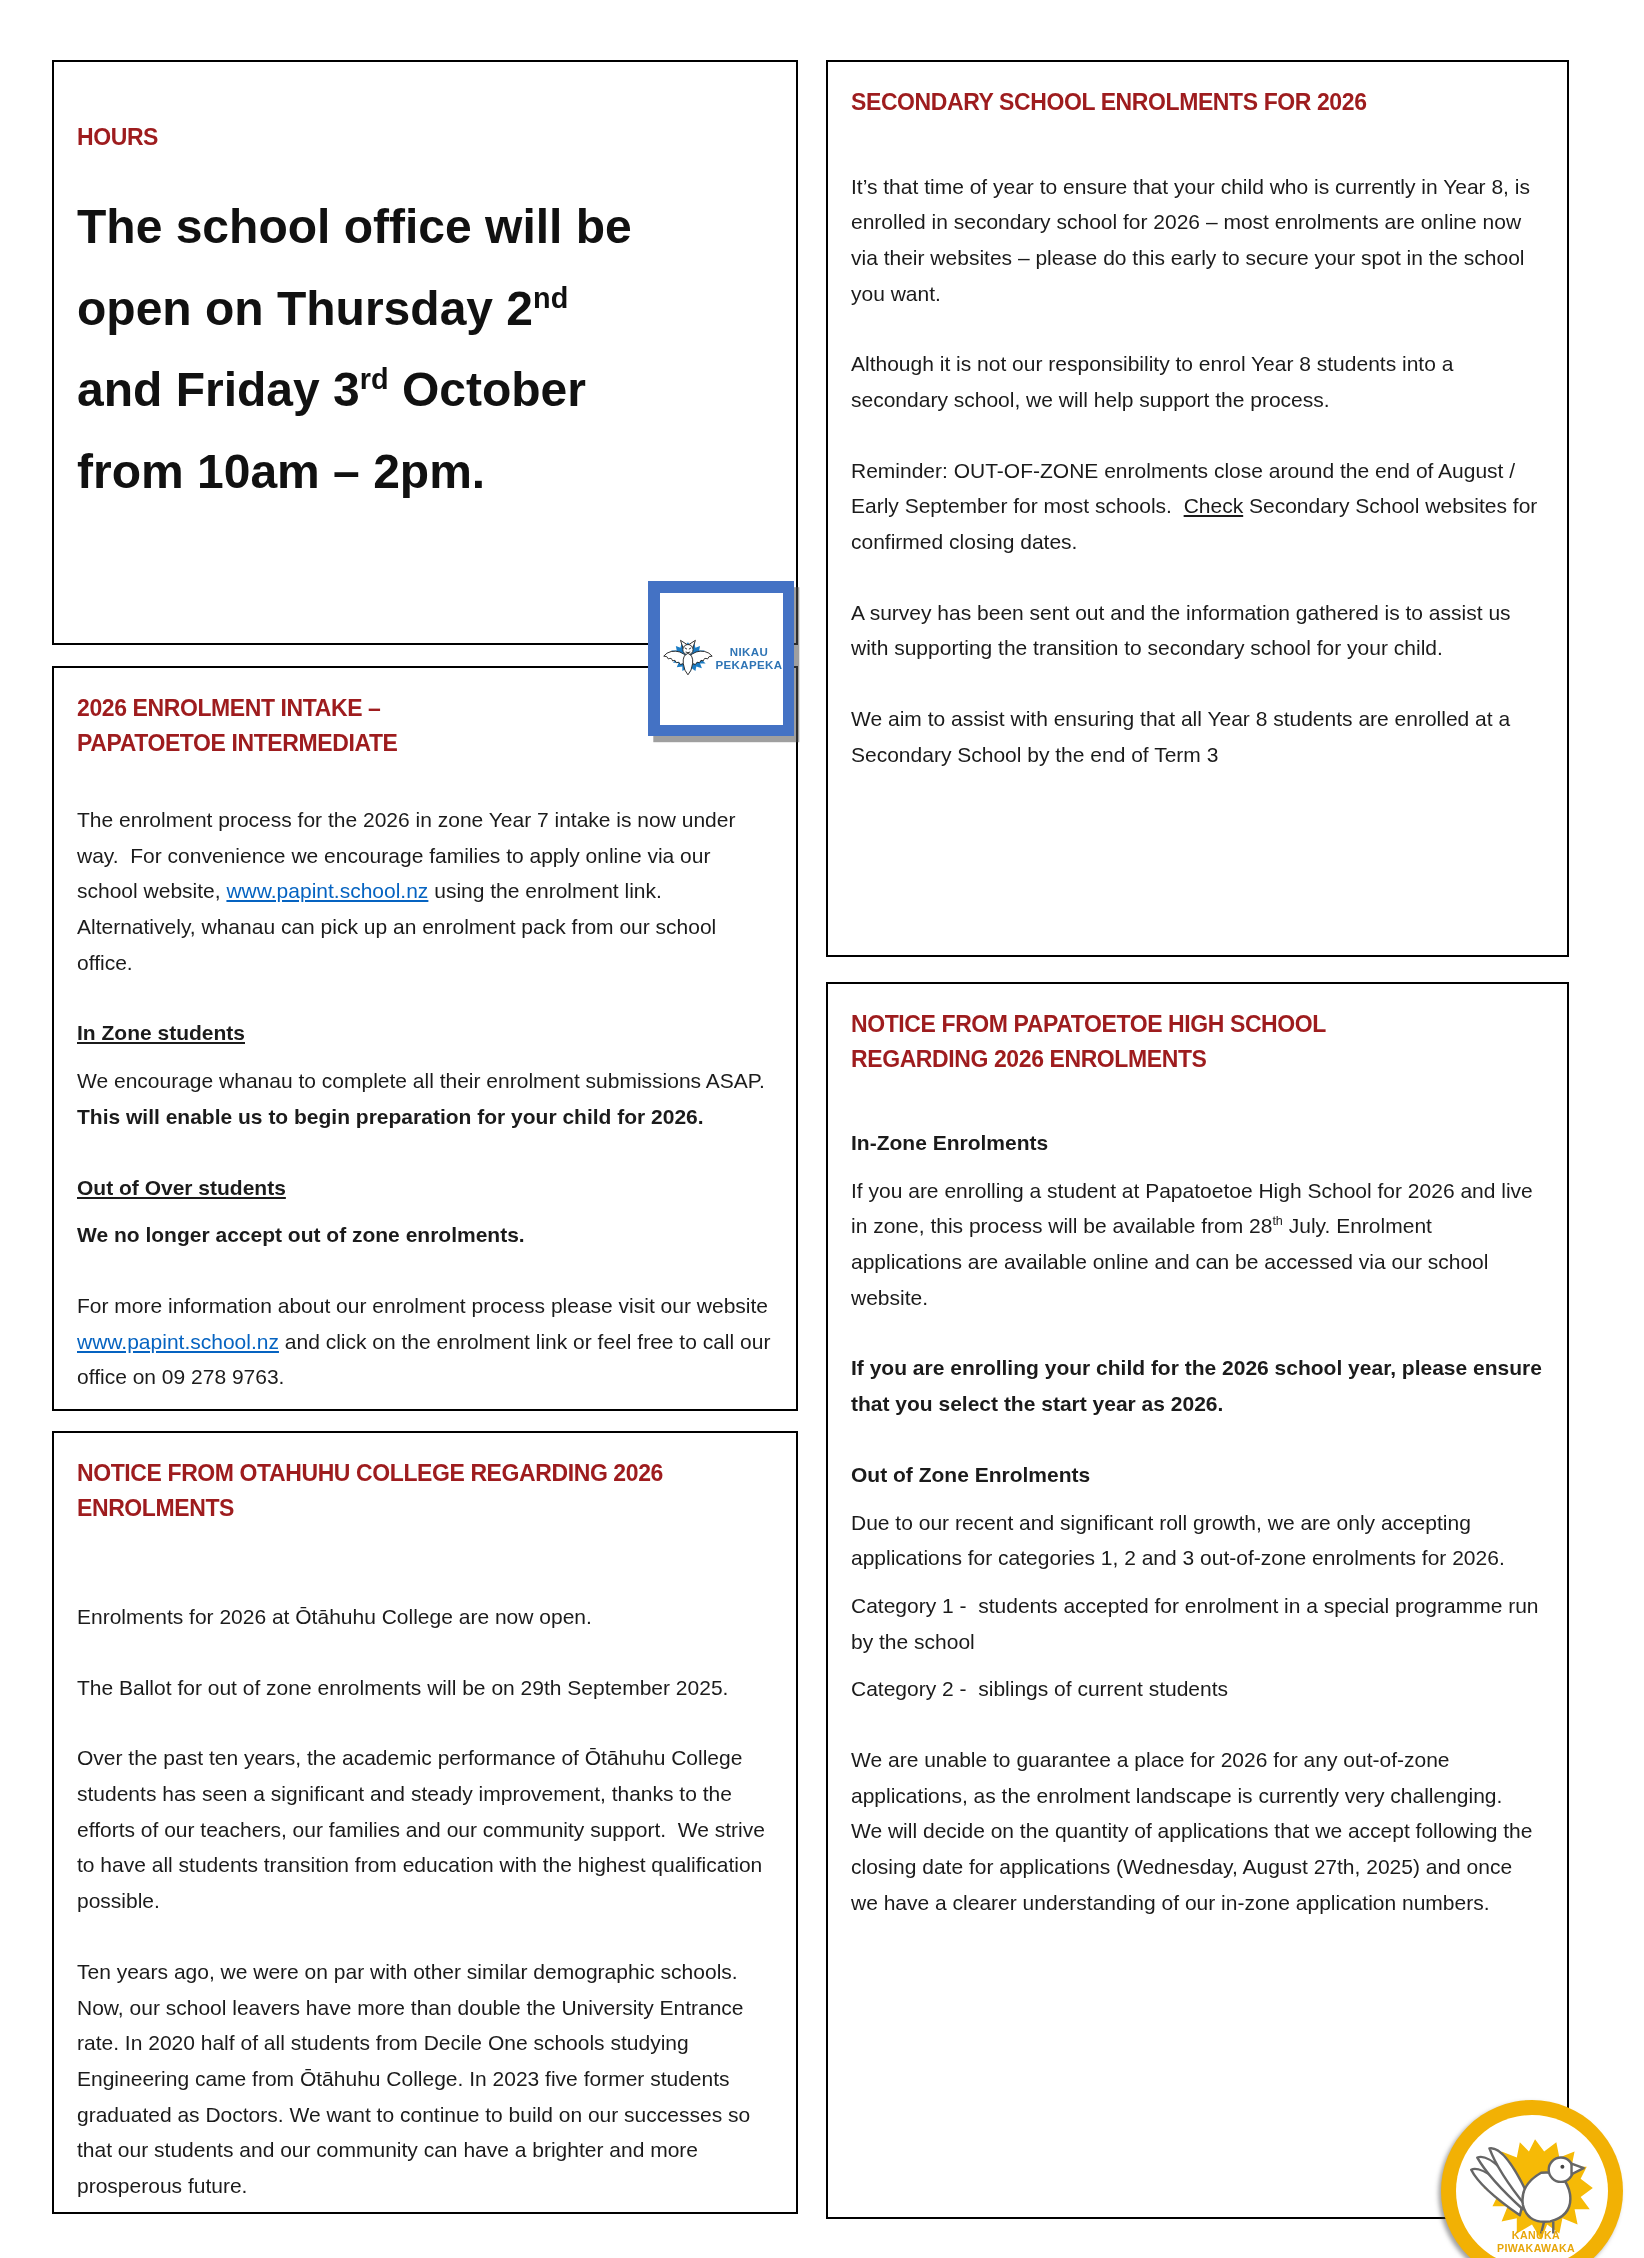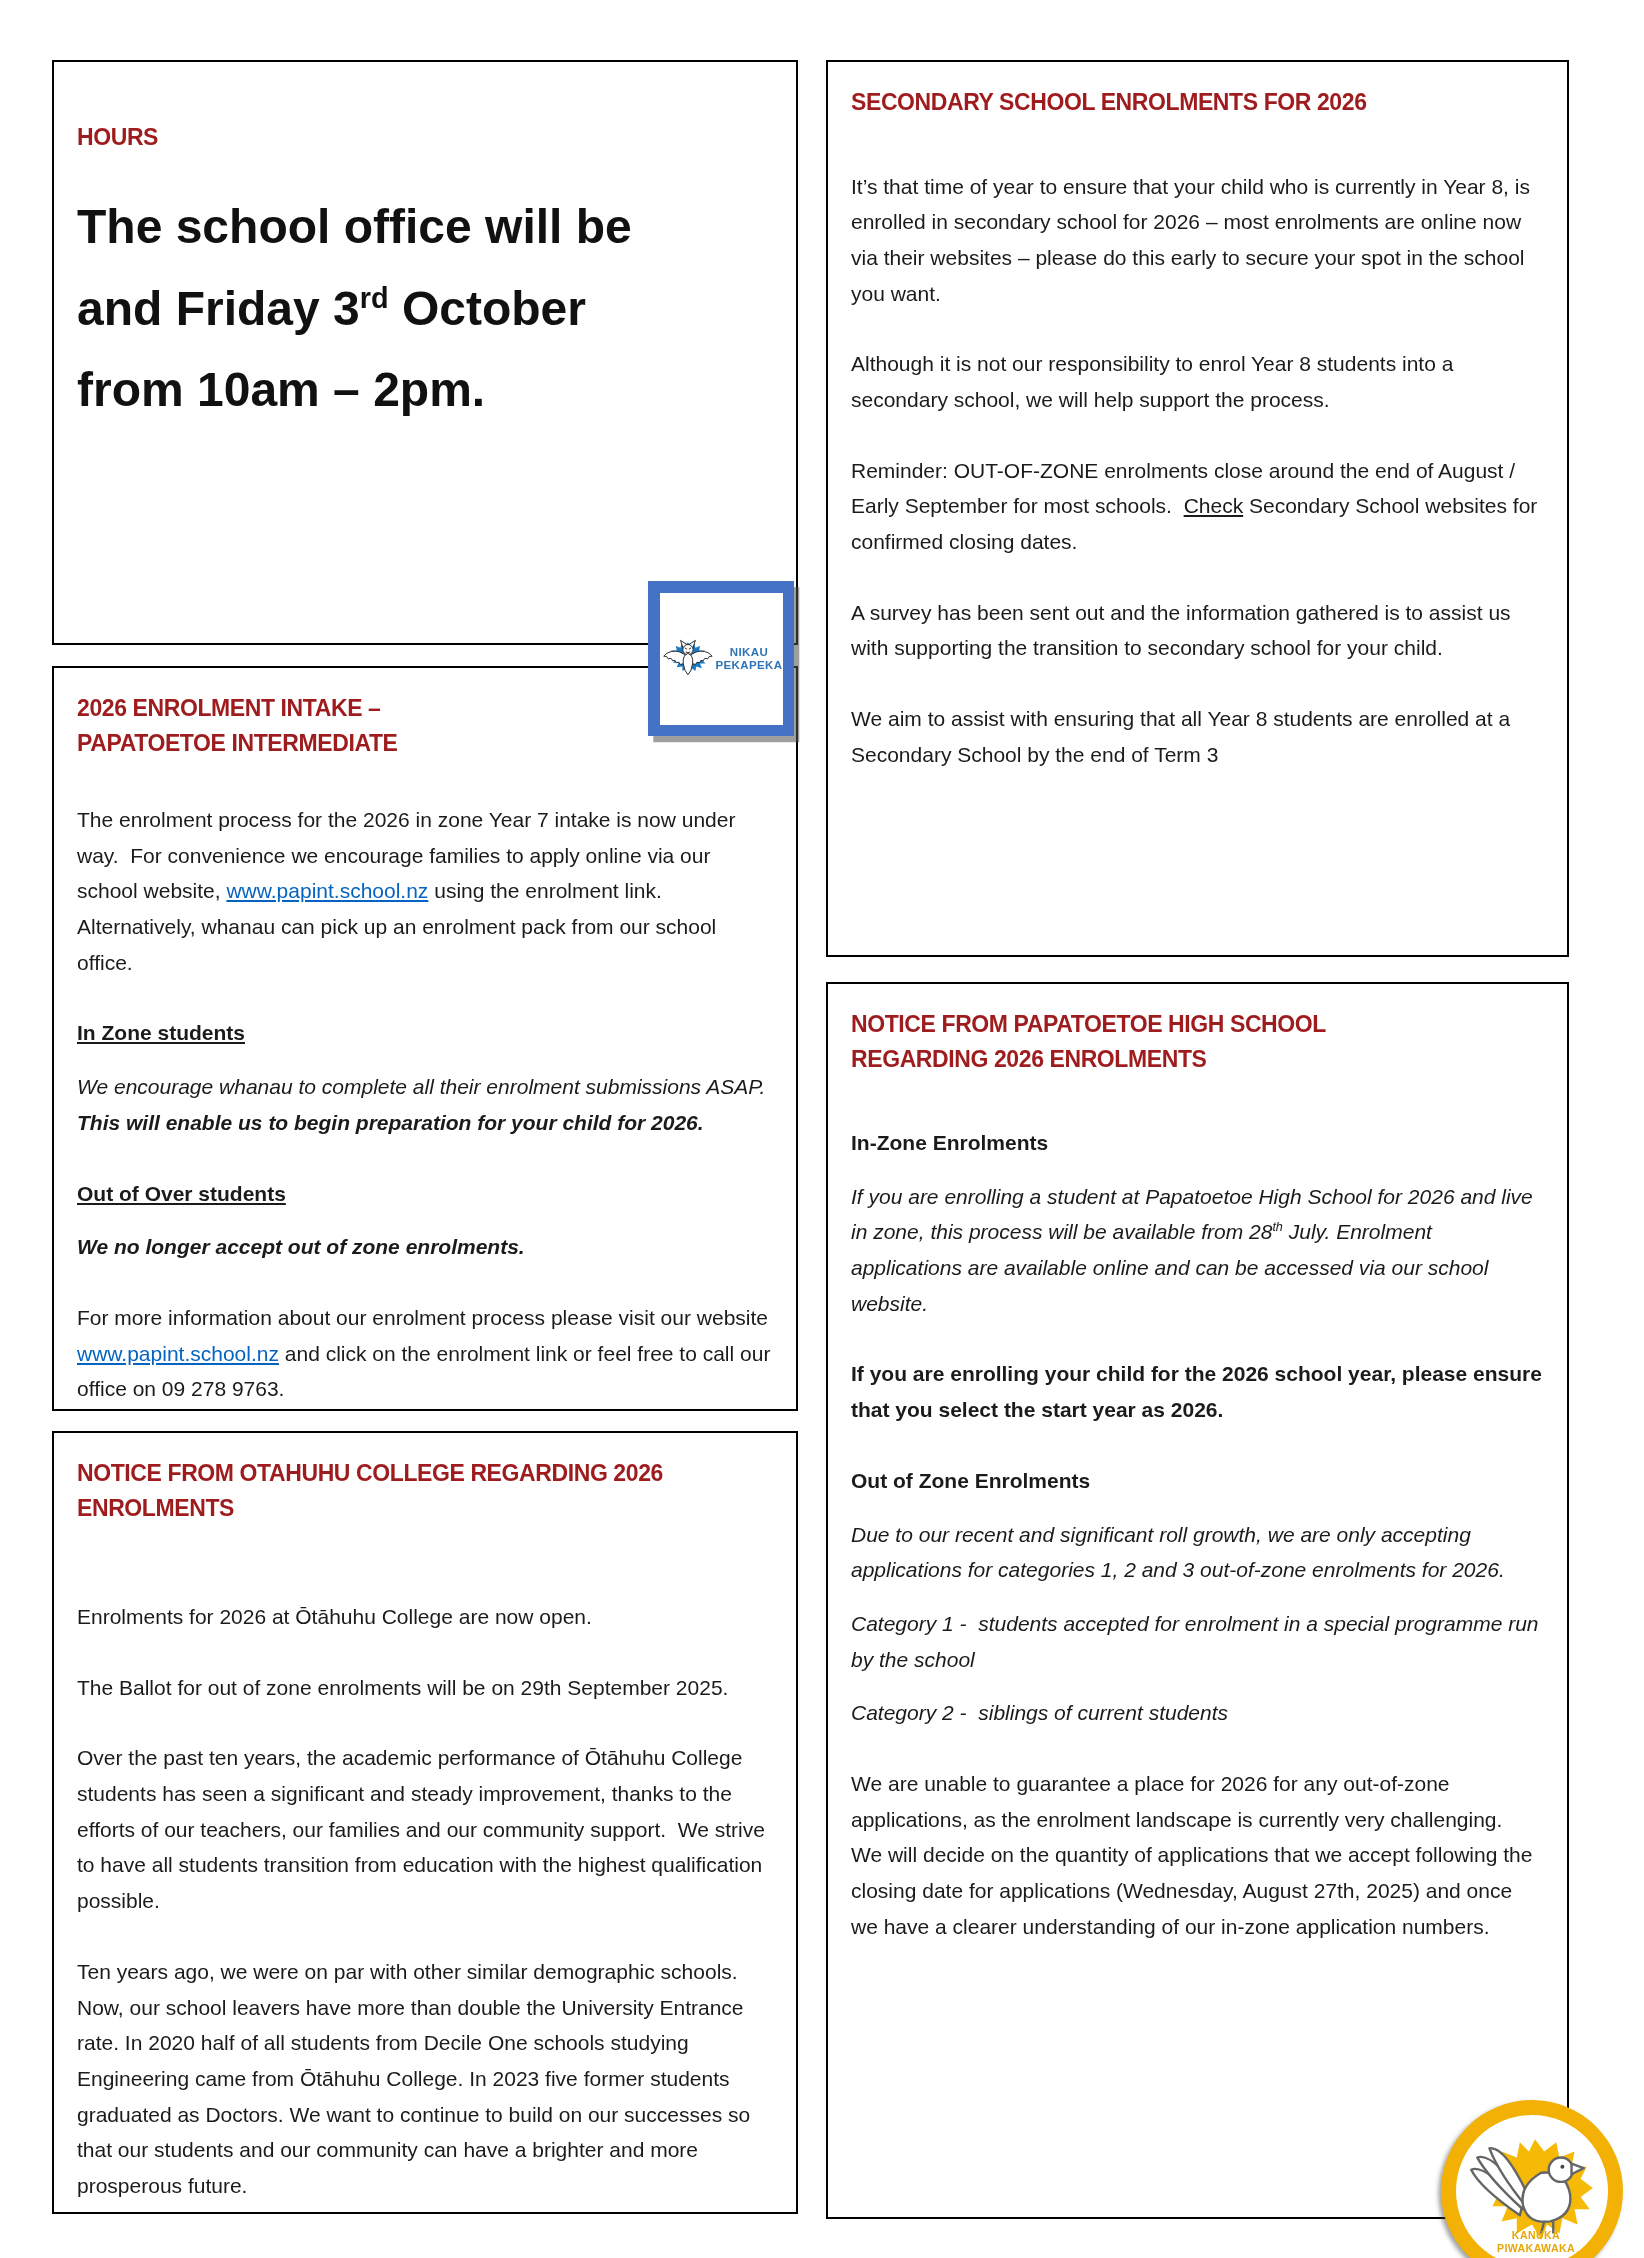--- a/index.html
+++ b/index.html
@@ -30,21 +30,21 @@
     font-size: 23px; font-weight: bold;
     letter-spacing: -0.4px; line-height: 1.5;
     color: #9e1c1e;
   }
   .para {
     font-size: 21px; line-height: 1.7;
     margin: 35px 0 0 0;
     white-space: pre-wrap;
   }
   .para.bold { font-weight: bold; }
-  .para.tight { margin-top: 18px; font-style: italic; }
+  .para.tight { margin-top: 12px; }
   .sub {
     font-size: 21px; line-height: 1.7;
     font-weight: bold; margin: 35px 0 0 0;
   }
   .sub.underlined span { text-decoration: underline; }
   .gap-lg { margin-top: 74px; }
   .gap-md { margin-top: 49px; }
   .gap-sm { margin-top: 42px; }
   .link { color: #0563c1; text-decoration: underline; cursor: pointer; }
   .ul { text-decoration: underline; }
@@ -105,20 +105,23 @@
 
 <div class="page">
 
   <section class="box" id="box-office">
     <h2 class="hdr">
       <br>
       <span>HOURS</span>
     </h2>
     <div class="big">
       <div>The school office will be</div>
+      <div>
+        <span>open on Thursday 2</span><sup>nd</sup>
+      </div>
       <div>
         <span>and Friday 3</span><sup>rd</sup><span> October</span>
       </div>
       <div>from 10am – 2pm.</div>
     </div>
   </section>
 
   <section class="box" id="box-intake">
     <h2 class="hdr">
       <span>2026 ENROLMENT INTAKE –</span><br>

